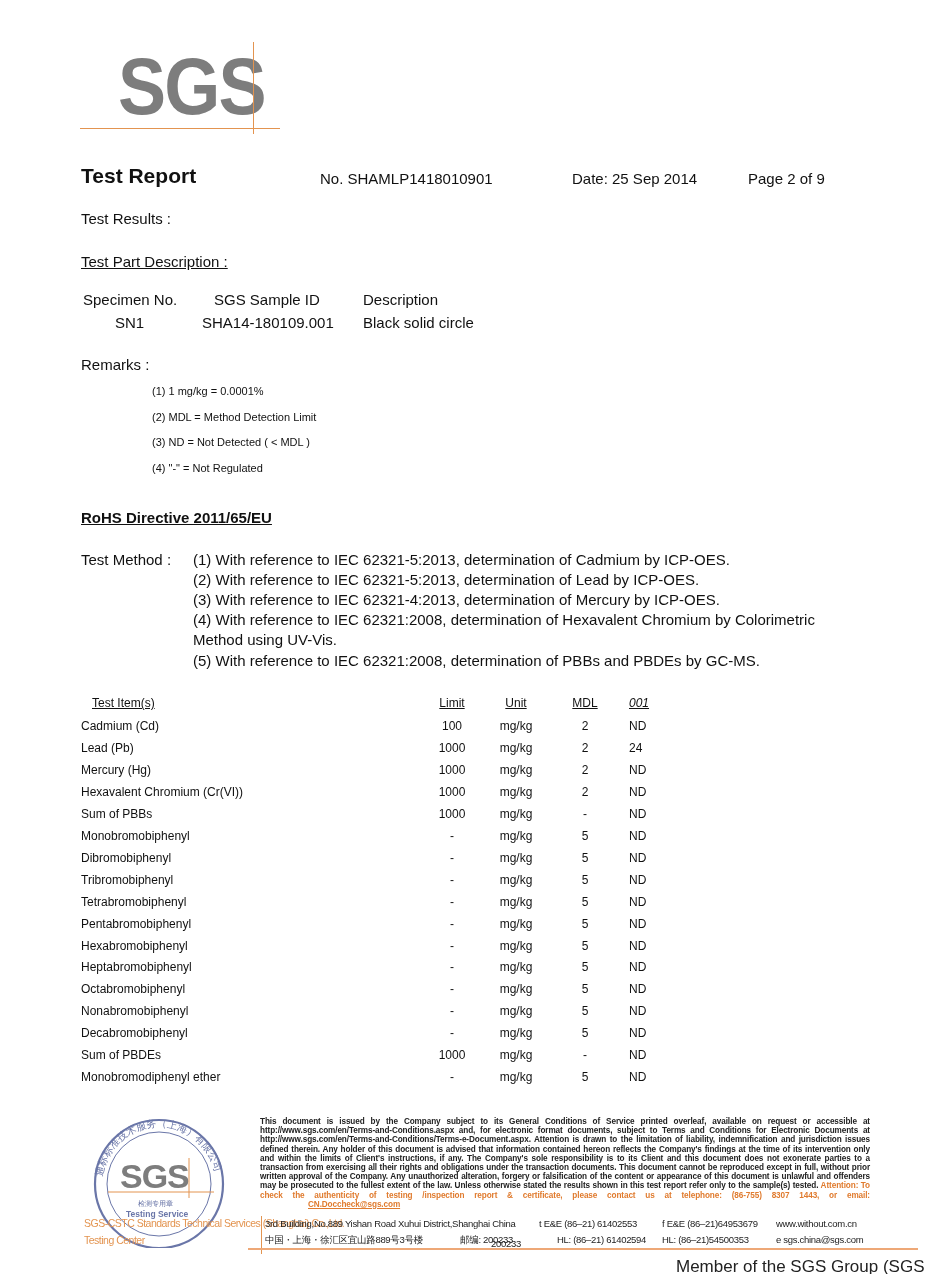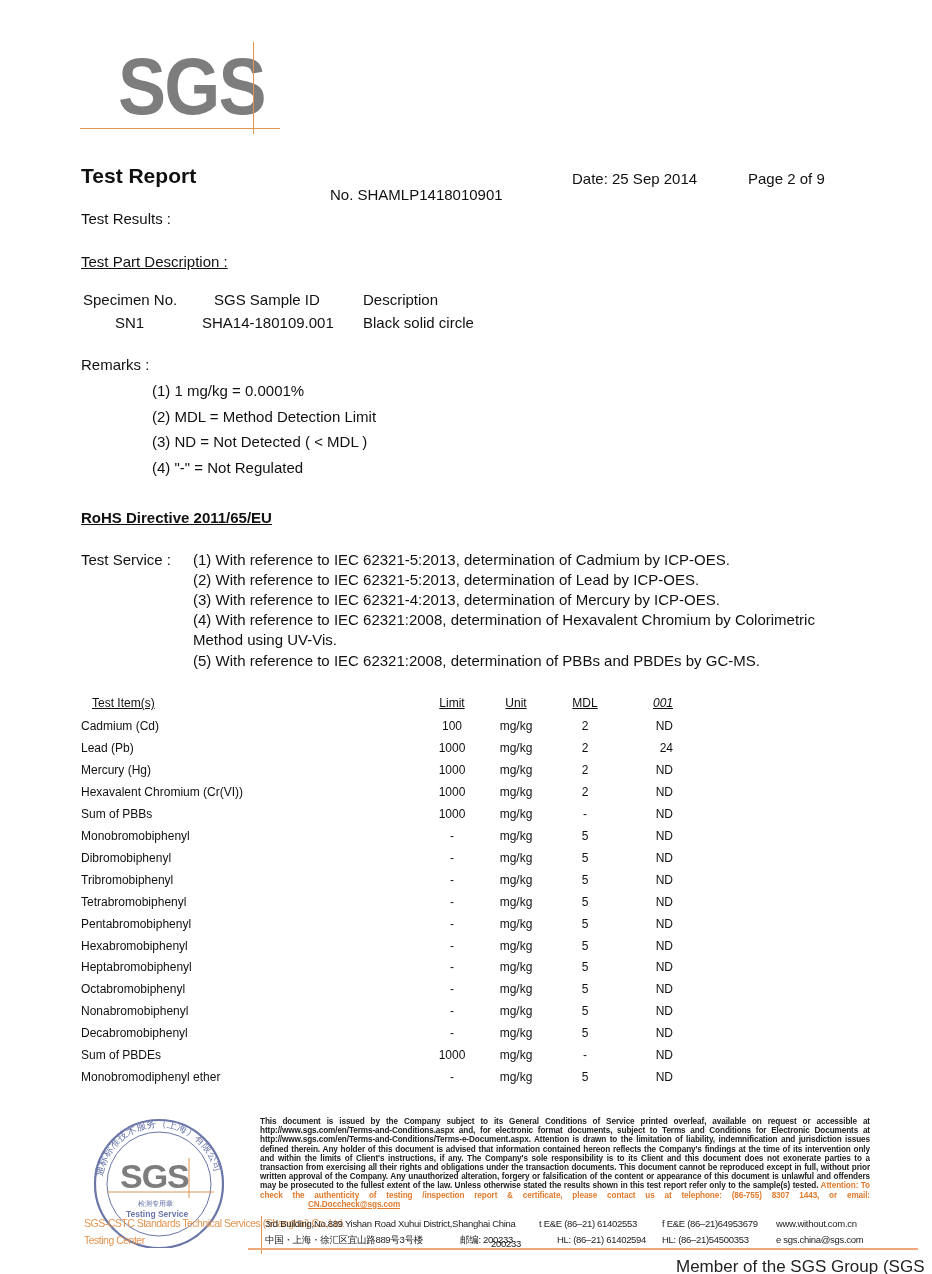--- a/index.html
+++ b/index.html
@@ -22,33 +22,33 @@
   .txt { font-size: 15px; line-height: 18px; white-space: nowrap; }
   .u { text-decoration: underline; }
   .b { font-weight: bold; }
   .i { font-style: italic; }
 
   
   .spec-h { top: 291px; font-size: 15px; font-weight: normal; }
   .spec-v { top: 314px; font-size: 15px; }
 
   
-  .rem { left: 152px; font-size: 15px; }
+  .rem { left: 152px; font-size: 11px; }
 
   
   .method { left: 193px; font-size: 15px; }
 
   
   .res-row { position: absolute; left: 81px; width: 620px; height: 22px; font-size: 12px; }
   .res-row span { position: absolute; top: 0; white-space: nowrap; }
   .c-item { left: 0; }
   .c-limit { left: 345px; width: 52px; text-align: center; }
   .c-unit { left: 408px; width: 54px; text-align: center; }
   .c-mdl { left: 480px; width: 48px; text-align: center; }
-  .c-res { left: 548px; width: 44px; text-align: right; }
+  .c-res { left: 548px; width: 44px; text-align: left; }
 
   
   .stamp { left: 88px; top: 1118px; width: 142px; height: 130px; }
   .disclaimer { left: 260px; top: 1117px; width: 610px; font-size: 8.2px; line-height: 9.2px;
                 font-weight: bold; color: #222; text-align: justify; letter-spacing: -0.1px; }
   .disclaimer .attn { color: #e07b2e; }
   .disclaimer .attn .mail { text-decoration: underline; padding-left: 48px; }
   .addr { font-size: 9.5px; color: #222; white-space: nowrap; letter-spacing: -0.3px; }
   .footer-vline { left: 261px; top: 1216px; width: 1px; height: 38px; background: #e39450; }
   .footer-hline { left: 248px; top: 1248px; width: 670px; height: 2px; background: #eea877; }
@@ -58,21 +58,21 @@
 </head>
 <body>
 
 <div class="abs logo">
   <div class="logo-text">SGS</div>
   <div class="logo-hline"></div>
   <div class="logo-vline"></div>
 </div>
 
 <div class="abs title">Test Report</div>
-<div class="abs hdr" style="left:330px;margin-top:16px;">No. SHAMLP1418010901</div>
+<div class="abs hdr" style="left:320px;">No. SHAMLP1418010901</div>
 <div class="abs hdr" style="left:572px;">Date: 25 Sep 2014</div>
 <div class="abs hdr" style="left:748px;">Page 2 of 9</div>
 
 <div class="abs txt" style="left:81px; top:210px;">Test Results :</div>
 <div class="abs txt u" style="left:81px; top:253px;">Test Part Description :</div>
 
 <div>
   <div class="abs spec-h" style="left:83px;">Specimen No.</div>
   <div class="abs spec-h" style="left:214px;">SGS Sample ID</div>
   <div class="abs spec-h" style="left:363px;">Description</div>
@@ -82,21 +82,21 @@
 </div>
 
 <div class="abs txt" style="left:81px; top:356px;">Remarks :</div>
 <div class="abs txt rem" style="top:382px;">(1) 1 mg/kg = 0.0001%</div>
 <div class="abs txt rem" style="top:408px;">(2) MDL = Method Detection Limit</div>
 <div class="abs txt rem" style="top:433px;">(3) ND = Not Detected ( &lt; MDL )</div>
 <div class="abs txt rem" style="top:459px;">(4) "-" = Not Regulated</div>
 
 <div class="abs txt u b" style="left:81px; top:509px;">RoHS Directive 2011/65/EU</div>
 
-<div class="abs txt" style="left:81px; top:551px;">Test Service :</div>
+<div class="abs txt" style="left:81px; top:551px;">Test Method :</div>
 <div class="abs txt method" style="top:551px;">(1) With reference to IEC 62321-5:2013, determination of Cadmium by ICP-OES.</div>
 <div class="abs txt method" style="top:571px;">(2) With reference to IEC 62321-5:2013, determination of Lead by ICP-OES.</div>
 <div class="abs txt method" style="top:591px;">(3) With reference to IEC 62321-4:2013, determination of Mercury by ICP-OES.</div>
 <div class="abs txt method" style="top:611px;">(4) With reference to IEC 62321:2008, determination of Hexavalent Chromium by Colorimetric</div>
 <div class="abs txt method" style="top:631px;">Method using UV-Vis.</div>
 <div class="abs txt method" style="top:652px;">(5) With reference to IEC 62321:2008, determination of PBBs and PBDEs by GC-MS.</div>
 
 <div>
   <div class="res-row" style="top:696px;">
     <span class="c-item u" style="left:11px;">Test Item(s)</span>

